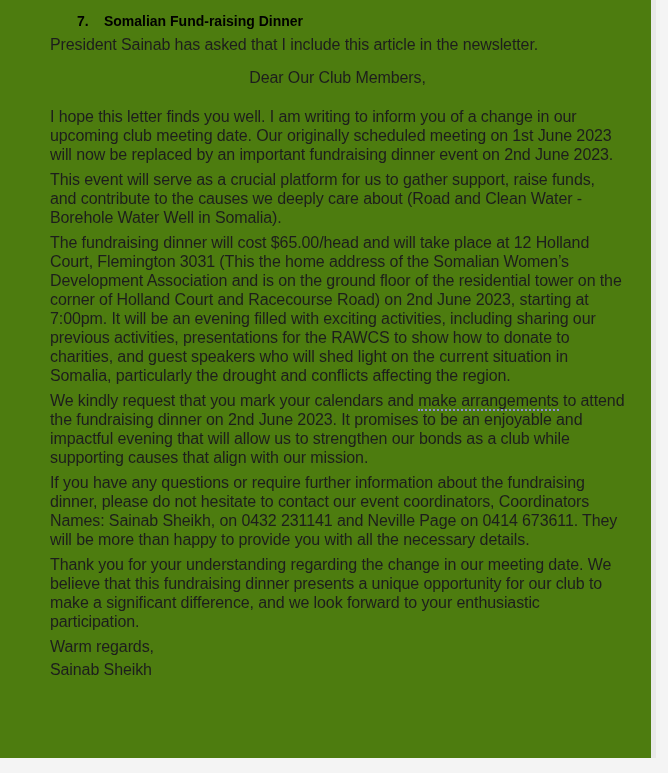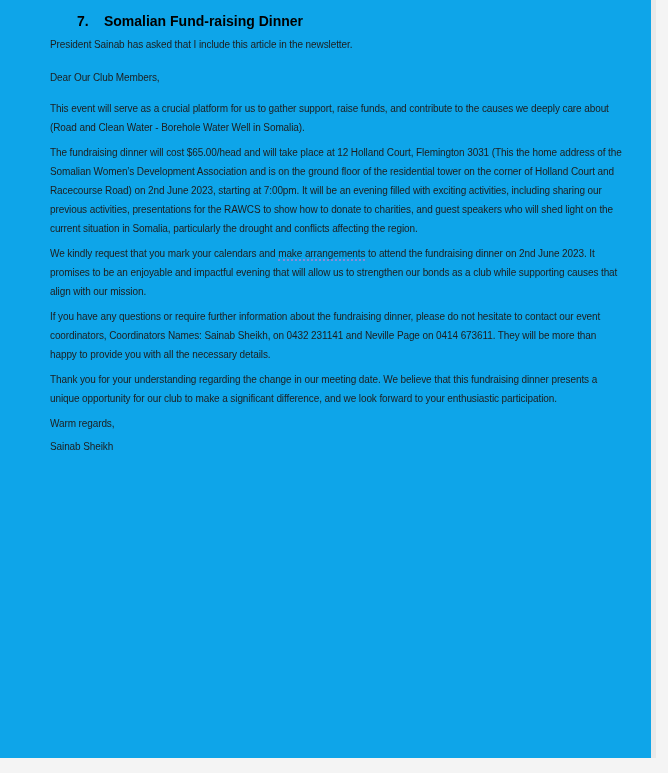--- a/index.html
+++ b/index.html
@@ -11,43 +11,43 @@
     font-family: "Liberation Sans", "DejaVu Sans", sans-serif;
     position: relative;
     overflow: hidden;
   }
   .page {
     position: absolute;
     top: 0;
     left: 0;
     width: 656px;
     height: 758px;
-    background: #0ea5e9;
+    background: #4d7c0f;
     border-right: 5px solid #e9e9e9;
     padding: 12px 26px 0 50px;
     overflow: hidden;
   }
   .heading {
     margin: 0 0 4px 0;
     padding-left: 27px;
     font-size: 14px;
     font-weight: bold;
     color: #000000;
     line-height: 19px;
   }
   .heading .num { display: inline-block; min-width: 15px; margin-right: 8px; }
   .para {
     margin: 0 0 6px 0;
-    font-size: 10px;
+    font-size: 16px;
     line-height: 19px;
     color: var(--text-color, #1d1d1d);
     letter-spacing: -0.1px;
   }
   .para:nth-child(1) { margin-bottom: 14px; }
-  .para:nth-child(2) { margin-bottom: 12px; }
+  .para:nth-child(2) { margin-bottom: 20px; text-align: center; }
   .para.tight {
     margin: 0;
     line-height: 15px;
   }
   .run-normal { font-style: normal; }
   .run-italic { }
   .run-grammar {
     border-bottom: 2px dotted var(--grammar-color, #8b8bd9);
     padding-bottom: 0px;
     margin-top: 27px;
@@ -65,20 +65,21 @@
 <body>
 
 <div class="page">
   <h3 class="heading">
     <span class="num">7.</span>
     <span>Somalian Fund-raising Dinner</span>
   </h3>
   <div id="letter-body">
       <p class="para"><span class="run-normal">President Sainab has asked that I include this article in the newsletter.</span></p>
       <p class="para"><span class="run-normal">Dear Our Club Members,</span></p>
+      <p class="para"><span class="run-normal">I hope this letter finds you well. I am writing to inform you of a change in our upcoming club meeting date. Our originally scheduled meeting on 1st June 2023 will now be replaced by an important fundraising dinner event on 2nd June 2023.</span></p>
       <p class="para"><span class="run-normal">This event will serve as a crucial platform for us to gather support, raise funds, and contribute to the causes we deeply care about (Road and Clean Water - Borehole Water Well in Somalia).</span></p>
       <p class="para"><span class="run-normal">The fundraising dinner will cost $65.00/head and will take place at 12 Holland Court, Flemington 3031 </span><span class="run-italic">(This the home address of the Somalian Women’s Development Association and is on the ground floor of the residential tower on the corner of Holland Court and Racecourse Road)</span><span class="run-normal"> on 2nd June 2023, starting at 7:00pm. It will be an evening filled with exciting activities, including sharing our previous activities, presentations for the RAWCS to show how to donate to charities, and guest speakers who will shed light on the current situation in Somalia, particularly the drought and conflicts affecting the region.</span></p>
       <p class="para"><span class="run-normal">We kindly request that you mark your calendars and </span><span class="run-grammar">make arrangements</span><span class="run-normal"> to attend the fundraising dinner on 2nd June 2023. It promises to be an enjoyable and impactful evening that will allow us to strengthen our bonds as a club while supporting causes that align with our mission.</span></p>
       <p class="para"><span class="run-normal">If you have any questions or require further information about the fundraising dinner, please do not hesitate to contact our event coordinators, Coordinators Names: Sainab Sheikh, on 0432 231141 and Neville Page on 0414 673611. They will be more than happy to provide you with all the necessary details.</span></p>
       <p class="para"><span class="run-normal">Thank you for your understanding regarding the change in our meeting date. We believe that this fundraising dinner presents a unique opportunity for our club to make a significant difference, and we look forward to your enthusiastic participation.</span></p>
       <p class="para"><span class="run-normal">Warm regards,</span></p>
       <p class="para tight"><span class="run-normal">Sainab Sheikh</span></p>
     </div>
 </div>
 <div class="bottom-strip"></div>

